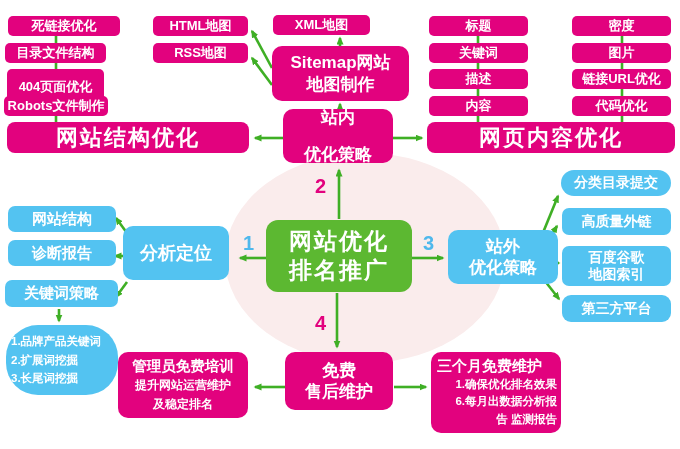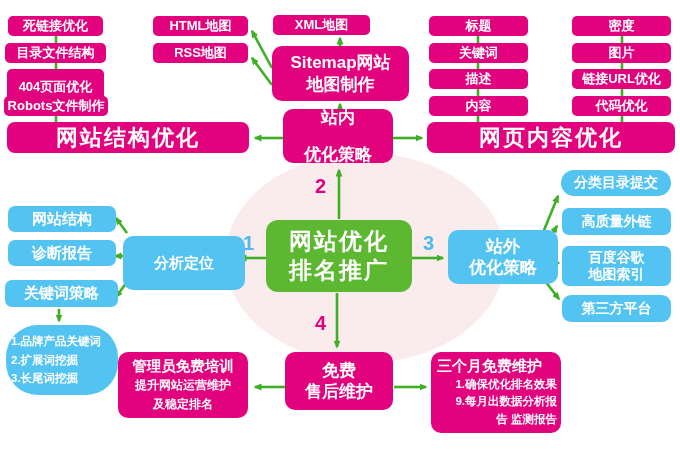--- a/index.html
+++ b/index.html
@@ -120,21 +120,21 @@
 
     <line x1="540" y1="240" x2="558" y2="196" marker-end="url(#arrowhead)"></line>
     <line x1="543" y1="249" x2="557" y2="226" marker-end="url(#arrowhead)"></line>
     <line x1="548" y1="263" x2="559" y2="263" marker-end="url(#arrowhead)"></line>
     <line x1="545" y1="281" x2="559" y2="299" marker-end="url(#arrowhead)"></line>
 
     <line x1="285" y1="387" x2="255" y2="387" marker-end="url(#arrowhead)"></line>
     <line x1="394" y1="387" x2="426" y2="387" marker-end="url(#arrowhead)"></line>
   </svg>
 
-  <div class="node pink pill" style="left:8px;top:16px;width:95px;height:20px;">死链接优化</div>
+  <div class="node pink pill" style="left:8px;top:16px;width:112px;height:20px;">死链接优化</div>
   <div class="node pink pill" style="left:5px;top:43px;width:101px;height:20px;">目录文件结构</div>
   <div class="node pink pill" style="left:7px;top:69px;width:97px;height:36px;">404页面优化</div>
   <div class="node pink pill" style="left:4px;top:96px;width:104px;height:20px;">Robots文件制作</div>
   <div class="node pink bigtitle" style="left:7px;top:122px;width:242px;height:31px;">网站结构优化</div>
 
   <div class="node pink pill" style="left:153px;top:16px;width:95px;height:20px;">HTML地图</div>
   <div class="node pink pill" style="left:153px;top:43px;width:95px;height:20px;">RSS地图</div>
   <div class="node pink pill" style="left:273px;top:15px;width:97px;height:20px;">XML地图</div>
   <div class="node pink midtitle" style="left:272px;top:46px;width:137px;height:55px;">
     <span>Sitemap网站</span>
@@ -151,21 +151,21 @@
   <div class="node pink pill" style="left:429px;top:96px;width:99px;height:20px;">内容</div>
   <div class="node pink pill" style="left:572px;top:16px;width:99px;height:20px;">密度</div>
   <div class="node pink pill" style="left:572px;top:43px;width:99px;height:20px;">图片</div>
   <div class="node pink pill" style="left:572px;top:69px;width:99px;height:20px;">链接URL优化</div>
   <div class="node pink pill" style="left:572px;top:96px;width:99px;height:20px;">代码优化</div>
   <div class="node pink bigtitle" style="left:427px;top:122px;width:248px;height:31px;">网页内容优化</div>
 
   <div class="node blue side" style="left:8px;top:206px;width:108px;height:26px;">网站结构</div>
   <div class="node blue side" style="left:8px;top:240px;width:108px;height:26px;">诊断报告</div>
   <div class="node blue side" style="left:5px;top:280px;width:113px;height:27px;">关键词策略</div>
-  <div class="node blue midtitle" style="left:123px;top:236px;width:122px;height:54px;font-size:15px;">分析定位</div>
+  <div class="node blue midtitle" style="left:123px;top:226px;width:106px;height:54px;font-size:18px;">分析定位</div>
   <div class="node blue listbox" style="left:6px;top:325px;width:112px;height:70px;border-radius:32px;">
     <span>1.品牌产品关键词</span>
     <span>2.扩展词挖掘</span>
     <span>3.长尾词挖掘</span>
   </div>
 
   <div class="node greenbox center-node" style="left:266px;top:220px;width:146px;height:72px;">
     <span>网站优化</span>
     <span>排名推广</span>
   </div>
@@ -189,21 +189,21 @@
   </div>
 
   <div class="node pink midtitle" style="left:285px;top:352px;width:108px;height:58px;">
     <span>免费</span>
     <span>售后维护</span>
   </div>
 
   <div class="node pink combo combo-right" style="left:431px;top:352px;width:130px;height:81px;">
     <span class="c-title">三个月免费维护</span>
     <span class="c-sub">1.确保优化排名效果</span>
-    <span class="c-sub">9.每月出数据分析报</span>
+    <span class="c-sub">6.每月出数据分析报</span>
     <span class="c-sub indent">告  监测报告</span>
   </div>
 
   <div class="num num-blue" style="left:243px;top:233px;">1</div>
   <div class="num num-pink" style="left:315px;top:176px;">2</div>
   <div class="num num-blue" style="left:423px;top:233px;">3</div>
   <div class="num num-pink" style="left:315px;top:313px;">4</div>
 
 </div>
 

